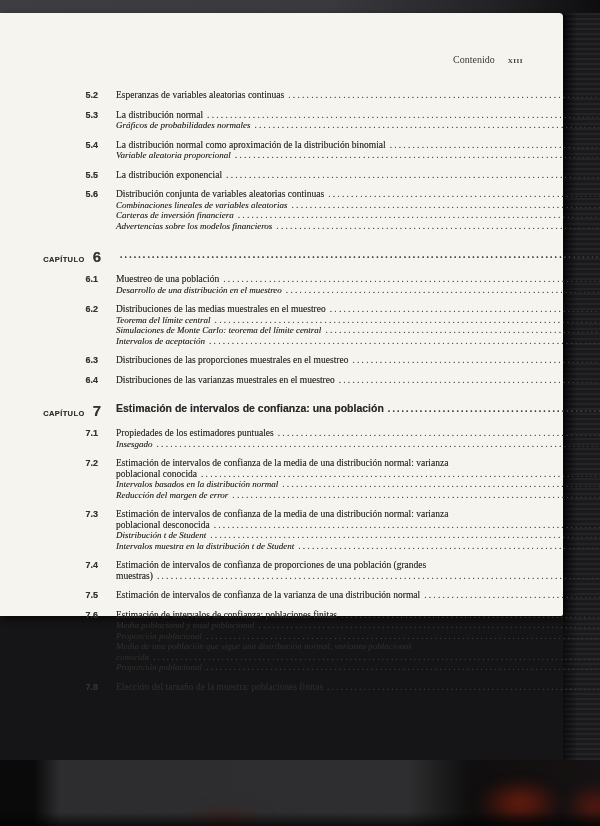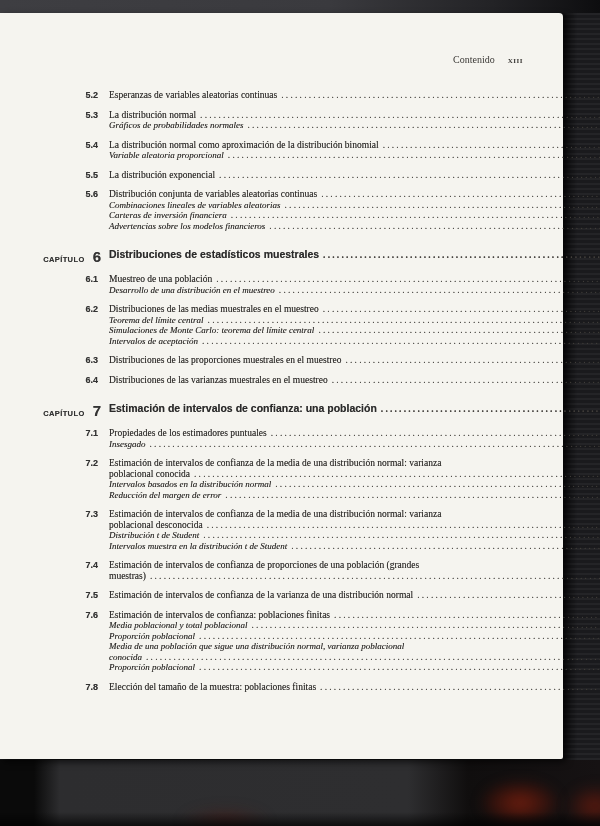--- a/index.html
+++ b/index.html
@@ -30,37 +30,37 @@
     content:"";position:absolute;left:0;bottom:0;width:100%;height:14px;
     background:linear-gradient(180deg,rgba(0,0,0,0),rgba(0,0,0,.7));
   }
   .stain{position:absolute;border-radius:50%;filter:blur(6px);}
   .stain-1{left:480px;top:20px;width:80px;height:46px;background:radial-gradient(ellipse,rgba(140,34,14,.75),rgba(90,20,8,.35) 55%,transparent 75%);}
   .stain-2{left:565px;top:24px;width:60px;height:44px;background:radial-gradient(ellipse,rgba(120,28,12,.7),transparent 72%);}
   .stain-3{left:180px;top:46px;width:90px;height:30px;background:radial-gradient(ellipse,rgba(80,18,10,.45),transparent 75%);}
 
   
   .paper{
-    position:absolute;left:0;top:13px;width:563px;height:746px;
+    position:absolute;left:0;top:13px;width:563px;height:603px;
     background:#f5f4ef;
     border-top-right-radius:4px;border-bottom-right-radius:2px;
     box-shadow:3px 3px 7px rgba(0,0,0,.65);
     color:#2e2c2a;
   }
   .running-header{
     position:absolute;top:41px;right:40px;
     display:flex;align-items:baseline;gap:13px;
     font-size:10px;color:#3a3835;
   }
   .folio{font-variant:small-caps;letter-spacing:.5px;font-weight:bold;}
 
   
   .toc{position:absolute;left:0;top:77px;right:39px;}
   .row{
-    display:grid;grid-template-columns:98px 1fr;column-gap:11px;
+    display:grid;grid-template-columns:98px 1fr;column-gap:18px;
     text-shadow:0 0 .4px rgba(46,44,42,.55);
   }
   .toc > .row:first-child{margin-top:0;}
   .row.section{margin-top:9px;}
   .row.chapter{margin-top:17px;margin-bottom:9px;}
 
   .num-cell{
     display:flex;justify-content:flex-end;align-items:baseline;gap:5px;
     font-family:"Liberation Sans",sans-serif;font-weight:bold;color:#333;
   }
@@ -204,21 +204,20 @@
             </div>
           </div>
         </div>
         <div class="row chapter">
           <div class="num-cell">
             <span class="ch-label">CAPÍTULO</span>
             <span class="ch-num">6</span>
           </div>
           <div class="body-cell">
             <div class="line">
-              <span class="text">Distribuciones de estadísticos muestrales</span>
               <span class="leader"></span>
             </div>
           </div>
         </div>
         <div class="row section">
           <div class="num-cell">
             <span class="sec-num">6.1</span>
           </div>
           <div class="body-cell">
             <div class="line">

